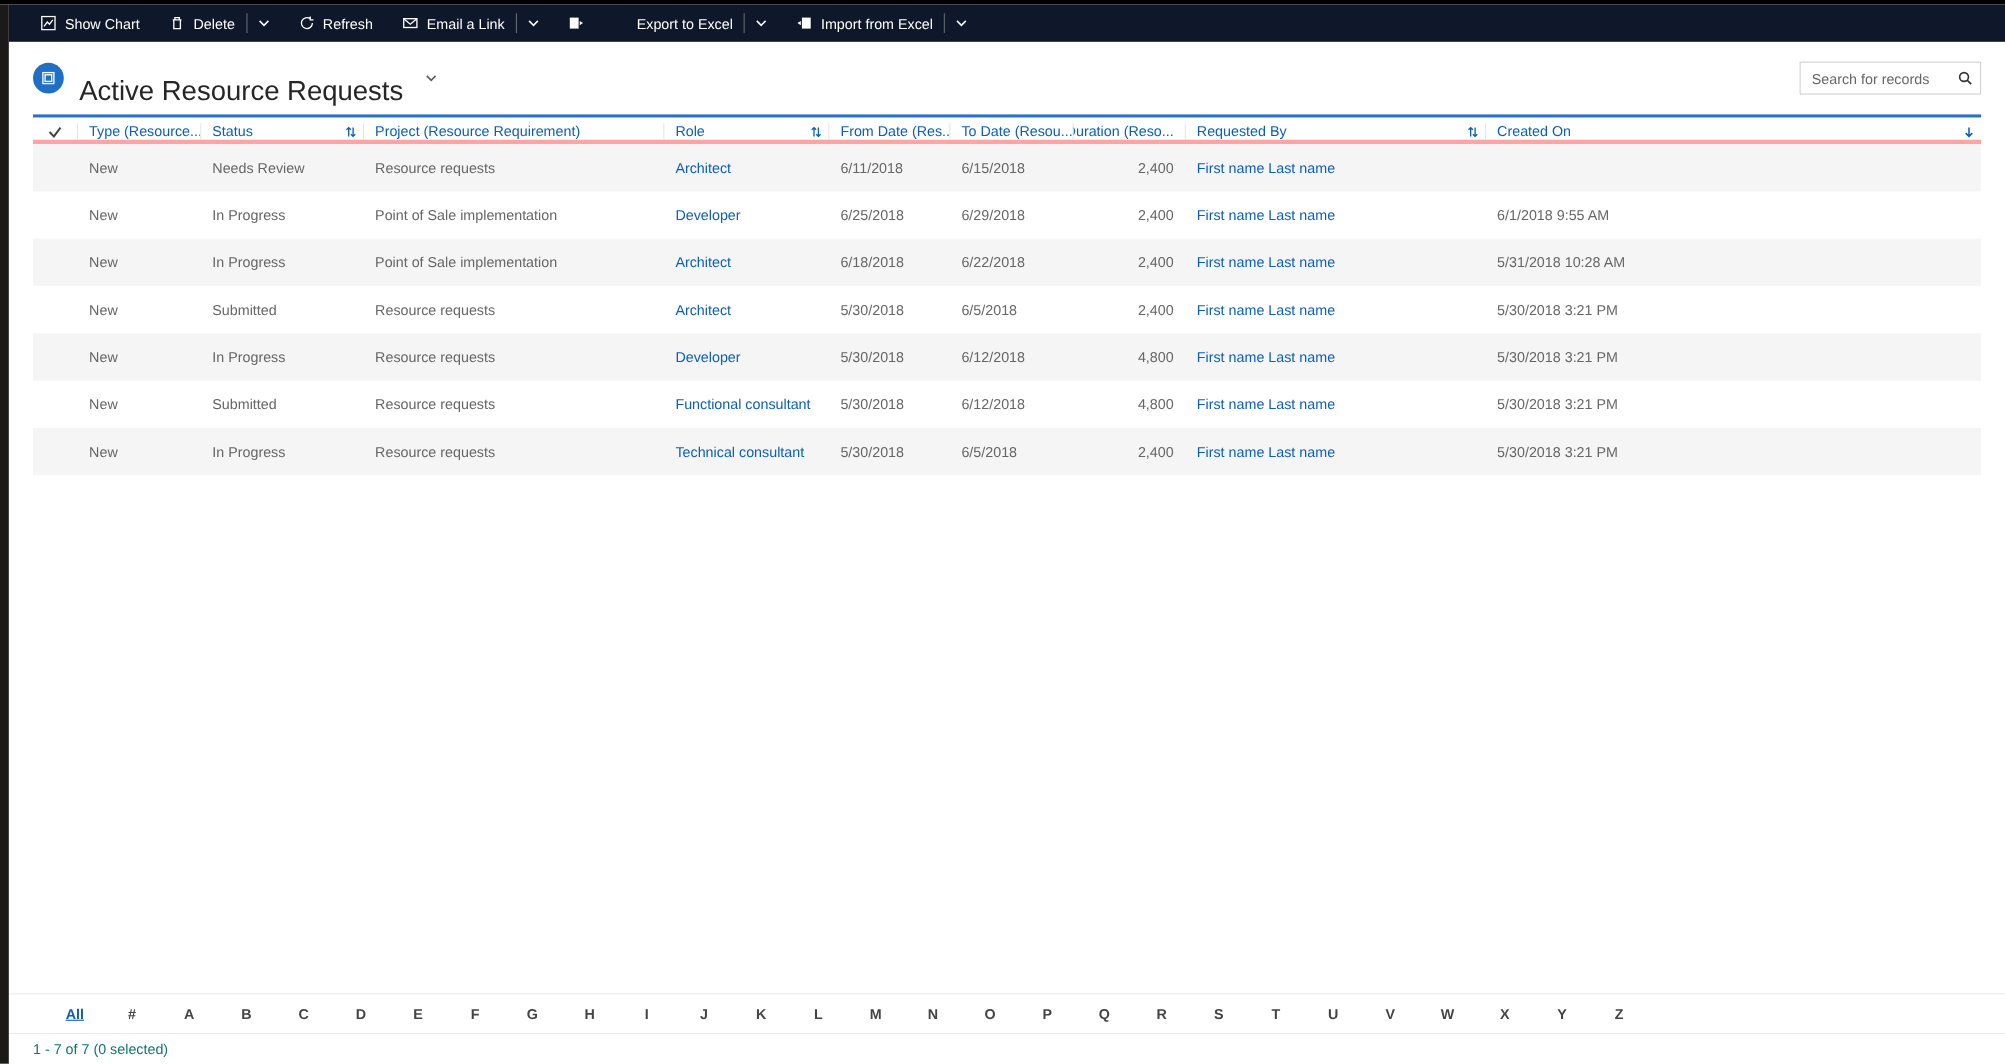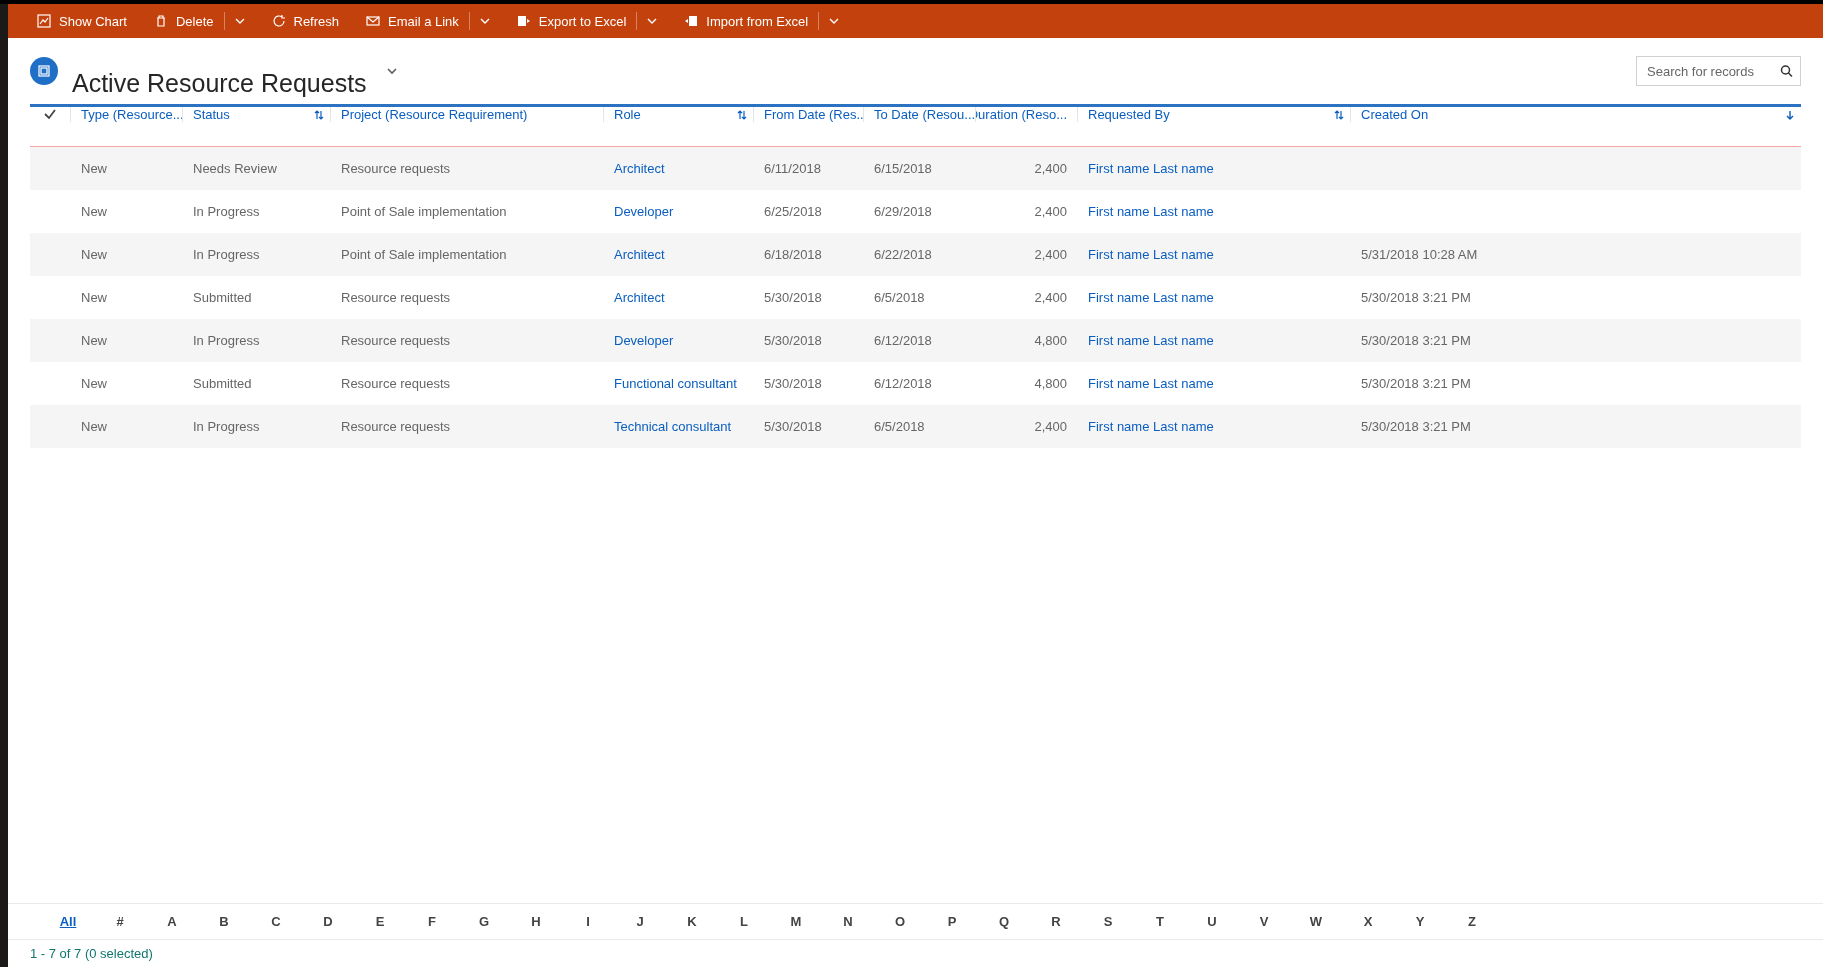--- a/index.html
+++ b/index.html
@@ -3,41 +3,41 @@
 <meta charset="utf-8">
 <style>
   * { box-sizing: border-box; }
   html, body { margin:0; padding:0; font-family: "Segoe UI", Arial, sans-serif; font-size:13px; color:#323130; background:#fff; }
   body { width:1823px; height:967px; overflow:hidden; display:flex; flex-direction:column; }
 
   .top-dark { height:4px; background:#000; }
   .left-bar { position:absolute; left:0; top:4px; bottom:0; width:8px; background:#1b1a19; }
 
   
-  .cmdbar { height:34px; background:#c2410c; color:#fff; display:flex; align-items:center; padding-left:20px; font-size:13px; margin-left:8px; }
+  .cmdbar { height:34px; background:#0f172a; color:#fff; display:flex; align-items:center; padding-left:20px; font-size:13px; margin-left:8px; }
   .cmd { display:flex; align-items:center; height:100%; padding:0 8px; cursor:pointer; }
   .cmd-icon { width:16px; height:16px; margin-right:7px; display:inline-flex; align-items:center; justify-content:center; }
   .cmd-sep { width:1px; height:18px; background:rgba(255,255,255,0.35); margin:0 2px; }
   .cmd-chev { padding:0 8px; height:100%; display:flex; align-items:center; cursor:pointer; }
   .chev-svg { width:10px; height:10px; }
 
   
   .title-row { height:66px; display:flex; align-items:center; padding:0 22px; justify-content:space-between; margin-left:8px; }
   .title-left { display:flex; align-items:center; }
   .title-badge { width:28px; height:28px; border-radius:50%; background:#1f6fc7; display:flex; align-items:center; justify-content:center; margin-right:14px; }
   .title-text { font-size:25px; font-weight:300; color:#262626;margin-top:24px; }
   .title-chev { margin-left:18px; color:#5e5e5e; cursor:pointer; }
   .search-wrap { position:relative; }
   .search { width:165px; height:30px; border:1px solid #d0d0d0; padding:0 28px 0 10px; font-size:13px; color:#666; font-family:inherit; }
   .search::placeholder { color:#666; }
   .search-icon { position:absolute; right:8px; top:50%; transform:translateY(-50%); color:#333; }
 
   
   .grid-wrap { margin:0 22px 0 30px; border-top:3px solid #2b73c2; flex:1; display:flex; flex-direction:column; min-height:0; }
-  .grid-head { display:flex; height:40px; align-items:flex-start; border-bottom:1px solid #fca5a5; font-size:13px; color:#0a5ec0; background:#fff; }
+  .grid-head { display:flex; height:24px; align-items:flex-end; border-bottom:4px solid #fca5a5; font-size:13px; color:#0a5ec0; background:#fff; }
   .col { display:flex; align-items:center; padding:0 10px; position:relative; overflow:hidden; white-space:nowrap; text-overflow:ellipsis; }
   .col.head { border-left:1px solid #e6e6e6; cursor:pointer; }
   .col.head:first-child { border-left:none; }
   .sort-icon { position:absolute; right:6px; top:50%; transform:translateY(-50%); color:#0a5ec0; font-size:10px; display:flex; gap:1px; }
   .w-check { width:40px; justify-content:center; color:#444; }
   .w-type  { width:112px; }
   .w-status{ width:148px; }
   .w-proj  { width:273px; }
   .w-role  { width:150px; }
   .w-from  { width:110px; }
@@ -111,21 +111,21 @@
     </span>
     <span>Email a Link</span>
   </div>
   <div class="cmd-sep"></div>
   <div class="cmd-chev">
     <svg class="chev-svg" viewBox="0 0 10 10">
         <path d="M1 3 L5 7 L9 3" stroke="#fff" fill="none" stroke-width="1.4"></path>
       </svg>
   </div>
 
-  <div class="cmd" style="margin-left:10px;">
+  <div class="cmd" style="margin-left:10px;gap:40px;">
     <span class="cmd-icon">
       <svg width="14" height="14" viewBox="0 0 14 14" fill="#fff">
           <rect x="1" y="2" width="8" height="10" fill="#fff"></rect>
           <path d="M10 5 L13 7 L10 9 Z" fill="#fff"></path>
         </svg>
     </span>
     <span>Export to Excel</span>
   </div>
   <div class="cmd-sep"></div>
   <div class="cmd-chev">
@@ -255,20 +255,21 @@
         <div class="col w-proj">Point of Sale implementation</div>
         <div class="col w-role">
           <span>Developer</span>
         </div>
         <div class="col w-from">6/25/2018</div>
         <div class="col w-to">6/29/2018</div>
         <div class="col w-dur">2,400</div>
         <div class="col w-req">
           <span>First name Last name</span>
         </div>
+        <div class="col w-created">6/1/2018 9:55 AM</div>
       </div>
       <div class="row">
         <div class="col w-check"></div>
         <div class="col w-type">New</div>
         <div class="col w-status">In Progress</div>
         <div class="col w-proj">Point of Sale implementation</div>
         <div class="col w-role">
           <span>Architect</span>
         </div>
         <div class="col w-from">6/18/2018</div>

